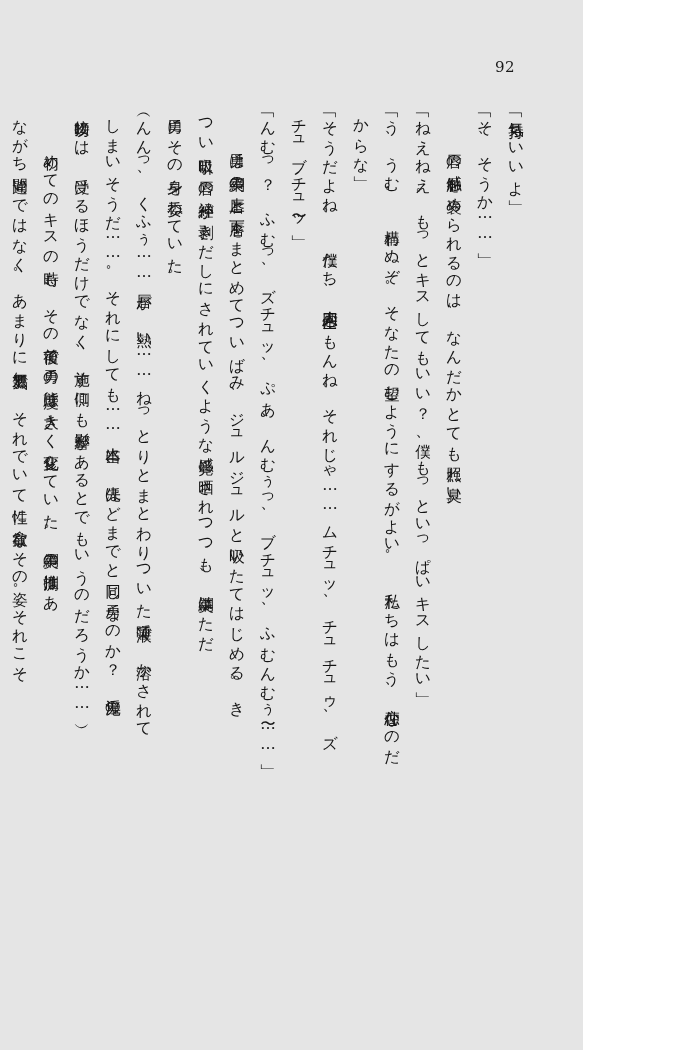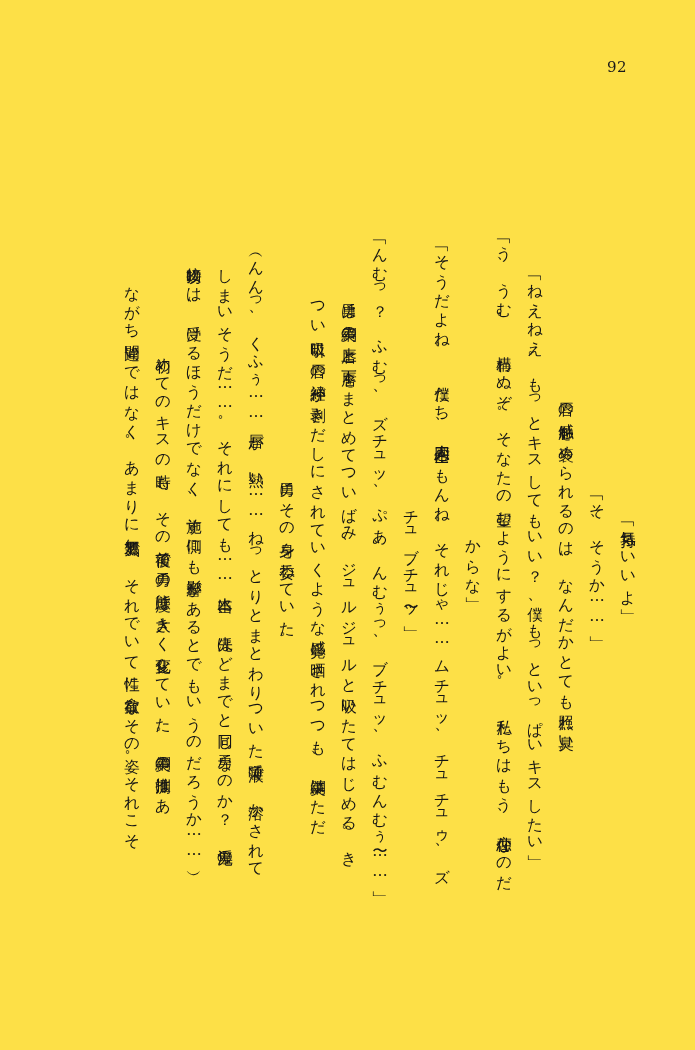--- a/index.html
+++ b/index.html
@@ -2,27 +2,26 @@
 <html><head>
 <meta charset="utf-8">
 <style>
   html, body {
     margin: 0;
     padding: 0;
     background: #ffffff;
   }
   .page {
     position: relative;
-    width: 695px;
+    width: 583px;
     height: 1050px;
-    background: #fde047;
+    background: #e5e5e5;
     overflow: hidden;
     font-family: "DejaVu Serif", "Liberation Serif", serif;
     color: #111111;
-    text-align: center;
   }
   .page-number {
     position: absolute;
     top: 58px;
     right: 68px;
     font-size: 15px;
     letter-spacing: 0.5px;
     color: #1a1a1a;
     font-family: "DejaVu Serif", "Liberation Serif", serif;
   }

